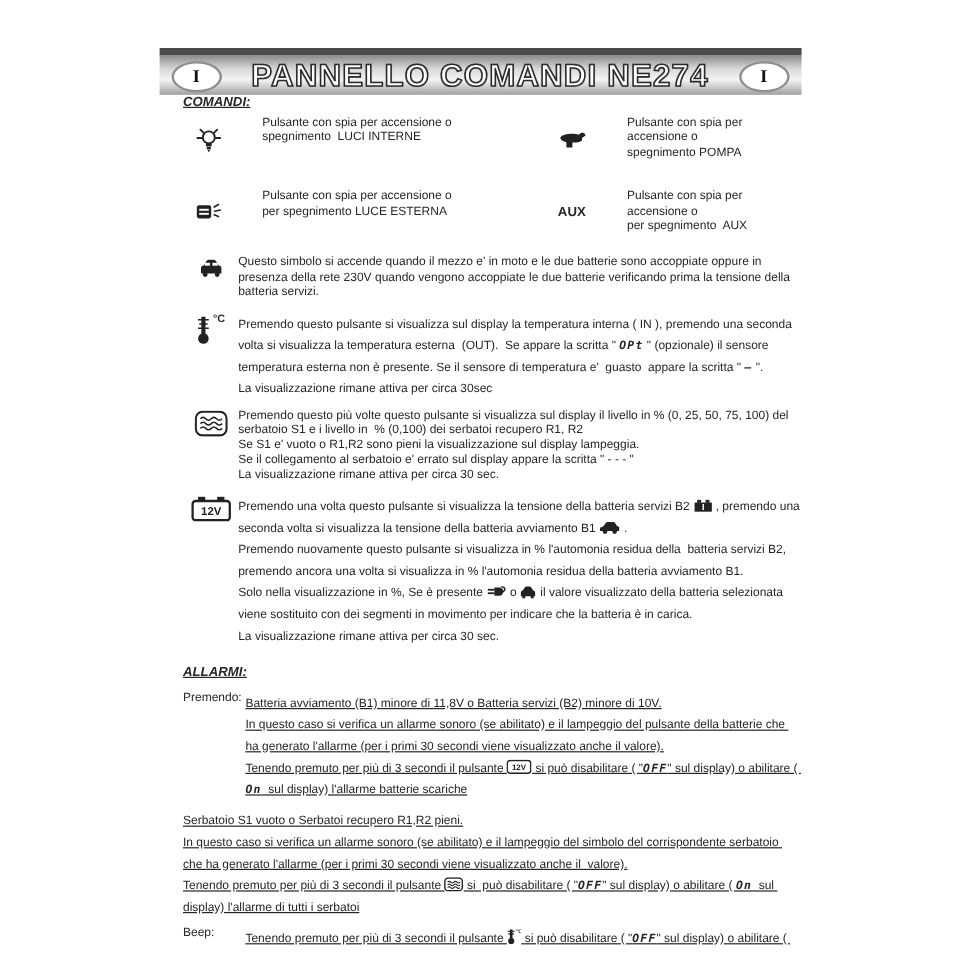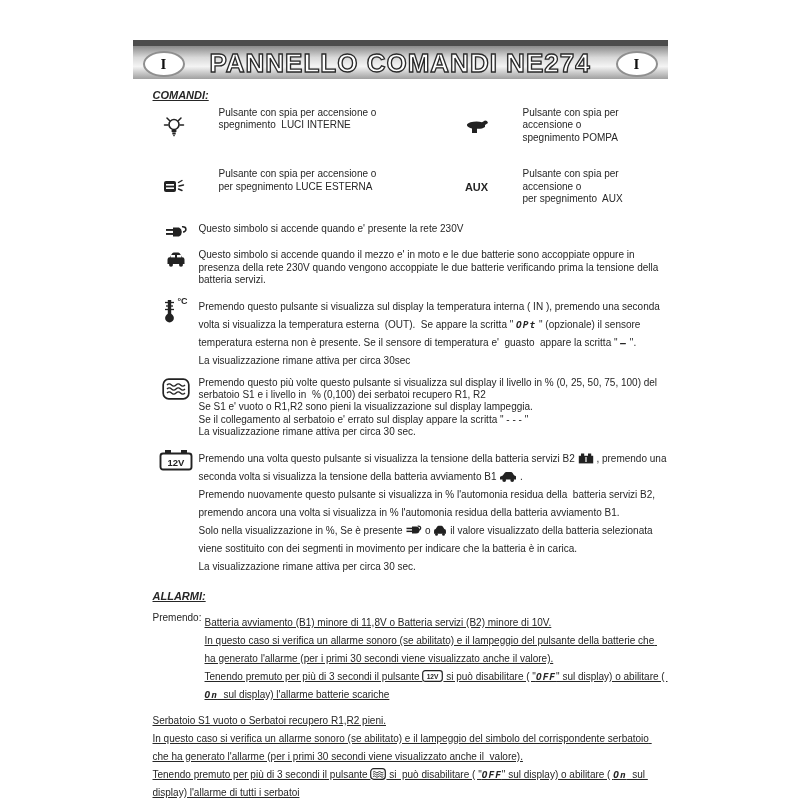--- a/index.html
+++ b/index.html
@@ -36,21 +36,21 @@
   
   .arow{display:flex;margin-bottom:8px;}
   .alabel{flex:0 0 52px;font-size:10px;line-height:12.4px;}
   .atext{flex:1;text-decoration:underline;}
 
   
   svg{display:block;}
   .iwrap{display:inline-block;vertical-align:-2px;line-height:0;}
   .thermo-wrap{display:flex;align-items:flex-start;}
   .thermo-c{font-size:9px;font-weight:bold;margin-left:1px;line-height:1;}
-  .mt18{margin-top:18px;} .mt16{margin-top:16px;} .mt10{margin-top:10px;}
+  .mt18{margin-top:18px;} .mt16{margin-top:16px;} .mt10{}
 </style>
 </head>
 <body>
 
 <div class="page">
 
   <div class="banner">
     <div class="badge left">
       <span>I</span>
     </div>
@@ -107,31 +107,20 @@
       <div class="cmd-icon">
         <span class="aux-label">AUX</span>
       </div>
       <div class="ws">Pulsante con spia per accensione o
 per spegnimento  AUX</div>
     </div>
   </div>
 
   <div class="section mt18">
 
-    <div class="vrow">
-      <div class="vicon">
-        <svg width="24" height="16" viewBox="0 0 24 16">
-          <path fill="#222" d="M9 3.5 h6 a5 5 0 0 1 0 9 h-6 z"></path>
-          <rect x="2" y="5" width="7" height="1.9" fill="#222"></rect>
-          <rect x="2" y="9" width="7" height="1.9" fill="#222"></rect>
-          <path d="M19 8 c4 0 4 -6 -1 -5.2" fill="none" stroke="#222" stroke-width="1.6"></path>
-        </svg>
-      </div>
-      <div class="vtext ws">Questo simbolo si accende quando e' presente la rete 230V</div>
-    </div>
 
     <div class="vrow">
       <div class="vicon">
         <svg width="20" height="17" viewBox="0 0 20 17">
           <path fill="#222" d="M1.5 14 v-4.5 q0-2.3 2.3-2.3 l2.3-3.6 q0.8-1.1 1.9-1.1 h4 q1.1 0 1.9 1.1 l2.3 3.6 q2.3 0 2.3 2.3 V14 z"></path>
           <rect x="4.6" y="5" width="4.4" height="2.4" fill="#fff"></rect>
           <rect x="11" y="5" width="4.4" height="2.4" fill="#fff"></rect>
           <circle cx="5" cy="14.8" r="2" fill="#222"></circle>
           <circle cx="15" cy="14.8" r="2" fill="#222"></circle>
         </svg>

